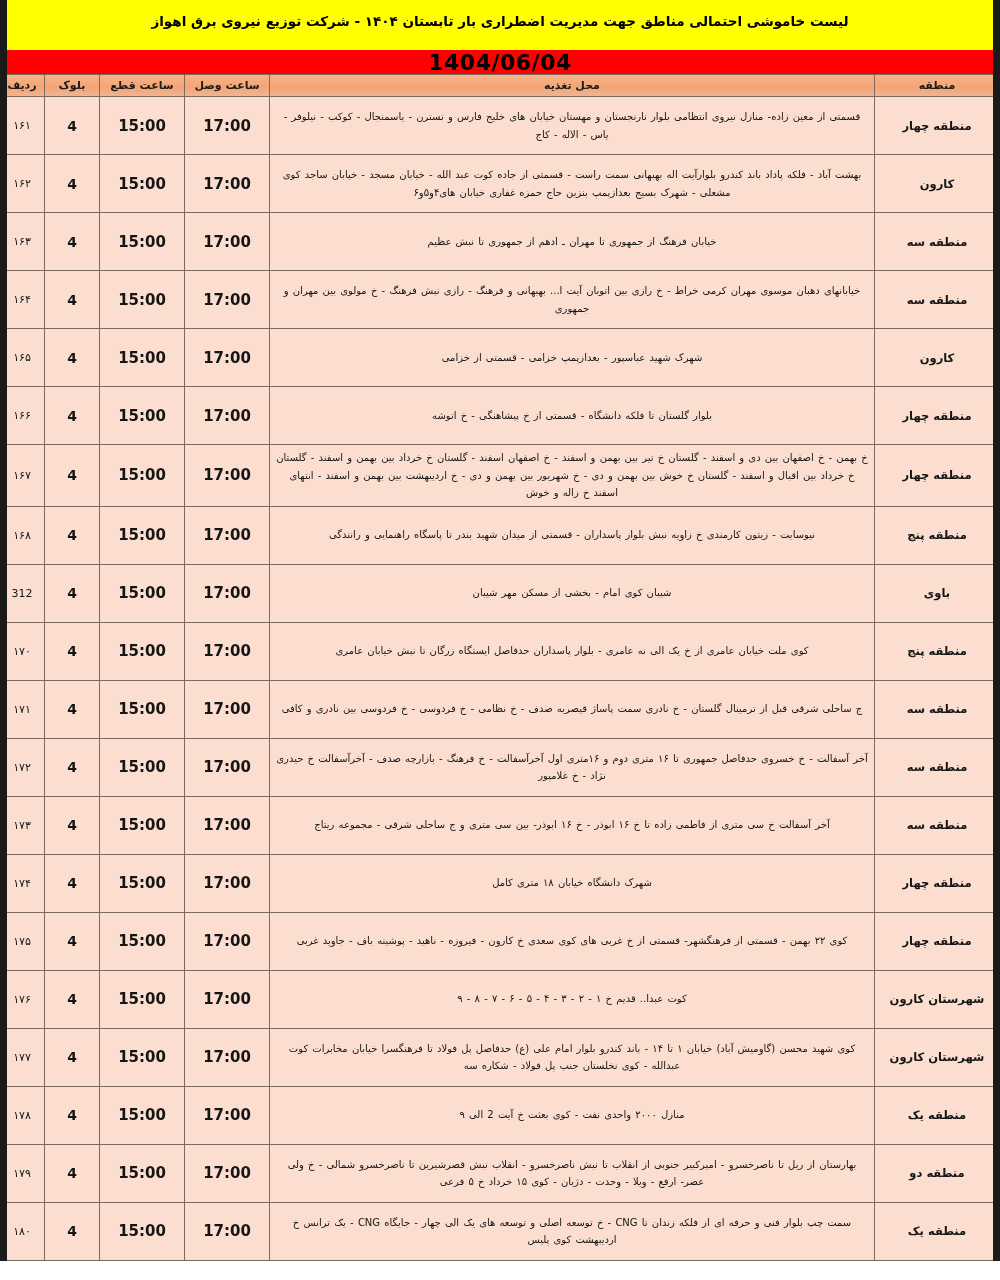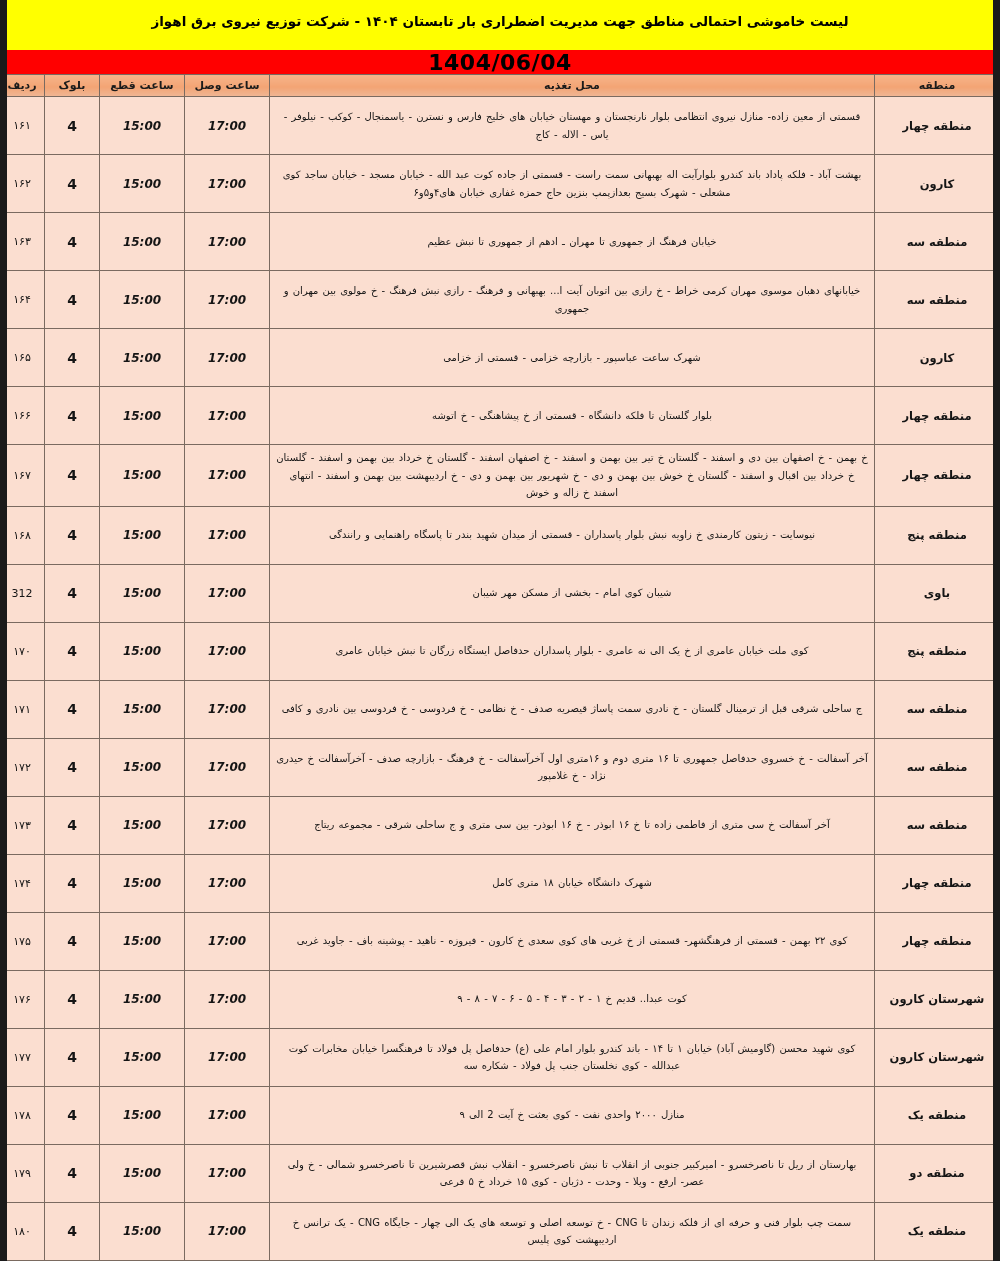--- a/index.html
+++ b/index.html
@@ -102,23 +102,22 @@
     font-size: 11px;
     font-weight: normal;
   }
   td.cell-block {
     font-weight: bold;
     font-size: 14px;
     direction: ltr;
   }
   td.cell-time {
     font-weight: bold;
-    font-size: 12px;
+    font-size: 15px;
     direction: ltr;
-    font-style: italic;
   }
   td.cell-mahal {
     font-size: 10px;
     line-height: 1.75;
     text-align: center;
     padding: 6px 10px;
     word-spacing: 1px;
   }
   td.cell-mantaghe {
     font-size: 11.5px;
@@ -189,21 +188,21 @@
         <tr>
           <td class="cell-mantaghe">منطقه سه</td>
           <td class="cell-mahal">خیابانهای دهبان  موسوی  مهران  کرمی خراط - خ رازی بین اتوبان آیت ا... بهبهانی و فرهنگ - رازی نبش فرهنگ - خ مولوی بین مهران و جمهوری</td>
           <td class="cell-time">17:00</td>
           <td class="cell-time">15:00</td>
           <td class="cell-block">4</td>
           <td class="cell-radif">۱۶۴</td>
         </tr>
         <tr>
           <td class="cell-mantaghe">کارون</td>
-          <td class="cell-mahal">شهرک ساعت عباسپور - بازارچه خزامی - قسمتی از خزامی</td>
+          <td class="cell-mahal">شهرک شهید عباسپور - بعدازپمپ خزامی - قسمتی از خزامی</td>
           <td class="cell-time">17:00</td>
           <td class="cell-time">15:00</td>
           <td class="cell-block">4</td>
           <td class="cell-radif">۱۶۵</td>
         </tr>
         <tr>
           <td class="cell-mantaghe">منطقه چهار</td>
           <td class="cell-mahal">بلوار گلستان تا فلکه دانشگاه - قسمتی از خ پیشاهنگی - خ اتوشه</td>
           <td class="cell-time">17:00</td>
           <td class="cell-time">15:00</td>

